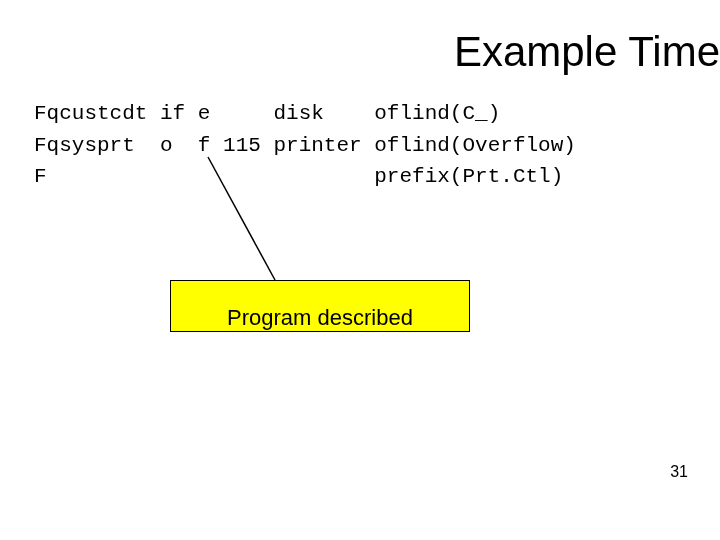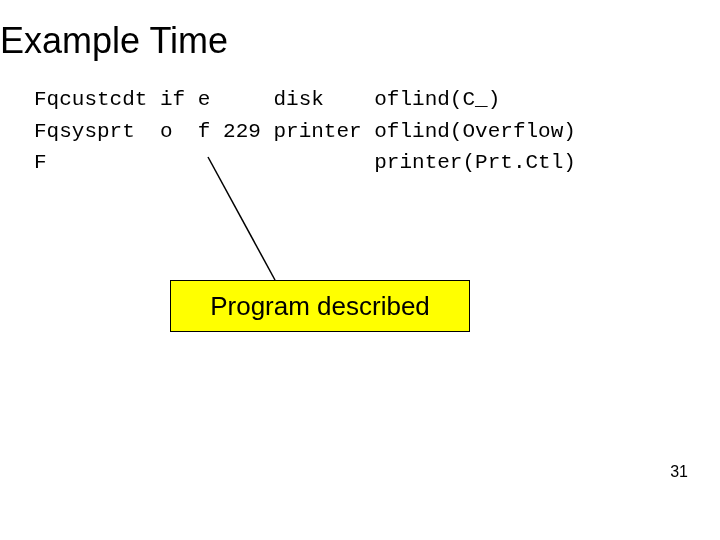--- a/index.html
+++ b/index.html
@@ -5,47 +5,47 @@
     * { margin: 0; padding: 0; box-sizing: border-box; }
     body {
       width: 720px;
       height: 540px;
       background: #fff;
       font-family: Arial, Helvetica, sans-serif;
       position: relative;
       overflow: hidden;
     }
     .title {
-      text-align: left;
-      font-size: 36px;
+      text-align: right;
+      font-size: 42px;
       font-weight: 400;
       color: #000;
-      padding-top: 20px;
+      padding-top: 28px;
       padding-bottom: 22px;
     }
     .code-block {
       font-family: "Courier New", Courier, monospace;
       font-size: 21px;
       line-height: 1.5;
       white-space: pre;
       margin-left: 34px;
       color: #000;
     }
     .callout-box {
       position: absolute;
       left: 170px;
       top: 280px;
       width: 300px;
       height: 52px;
       background: #ffff00;
       border: 1.5px solid #000;
       display: flex;
-      align-items: center;
+      align-items: flex-end;
       justify-content: center;
-      font-size: 26px;
+      font-size: 22px;
       color: #000;
     }
     .connector {
       position: absolute;
       left: 0;
       top: 0;
       width: 720px;
       height: 540px;
       pointer-events: none;
     }
@@ -56,22 +56,22 @@
       font-size: 16px;
       color: #000;
     }
   </style>
 </head>
 <body>
 
 <div class="title">Example Time</div>
 
 <div class="code-block"><span>Fqcustcdt if e     disk    oflind(C_)</span>
-<span>Fqsysprt  o  f 229 printer oflind(Overflow)</span>
-<span>F                          printer(Prt.Ctl)</span></div>
+<span>Fqsysprt  o  f 115 printer oflind(Overflow)</span>
+<span>F                          prefix(Prt.Ctl)</span></div>
 
 <svg class="connector">
   <line x1="208" y1="157" x2="275" y2="280" stroke="#000" stroke-width="1.5"></line>
 </svg>
 
 <div class="callout-box">
   <span>Program described</span>
 </div>
 
 <div class="page-number">31</div>

